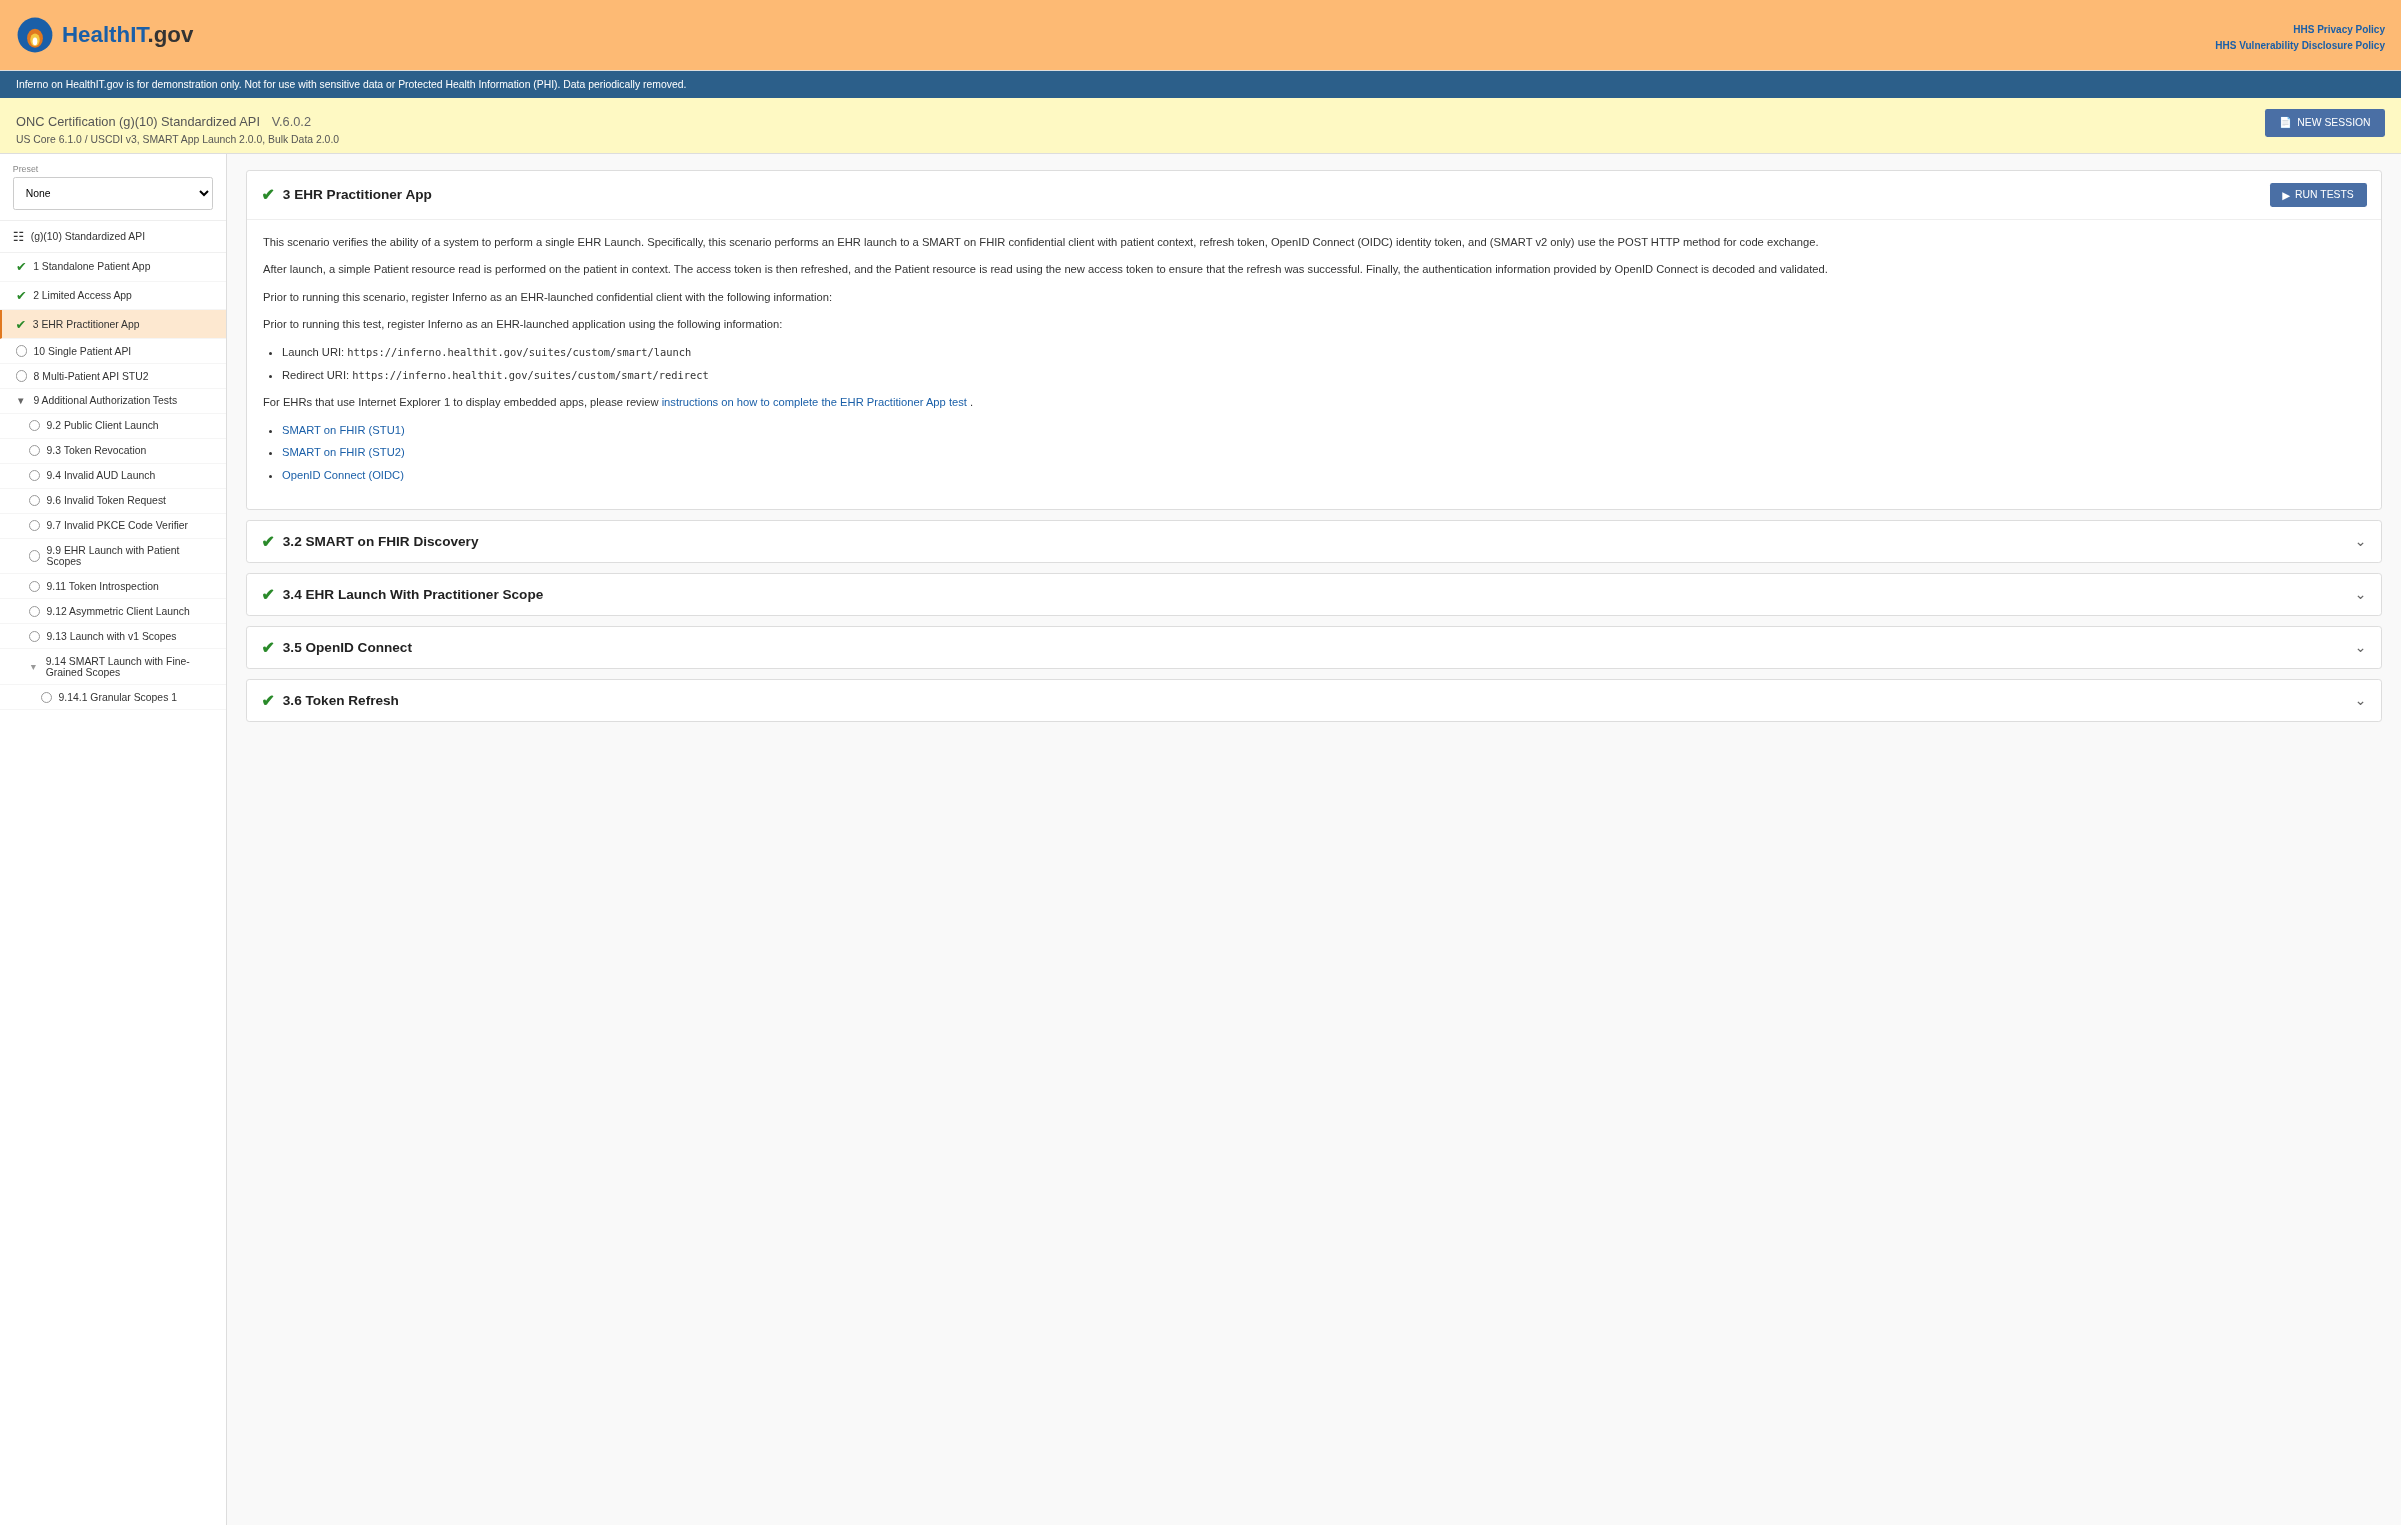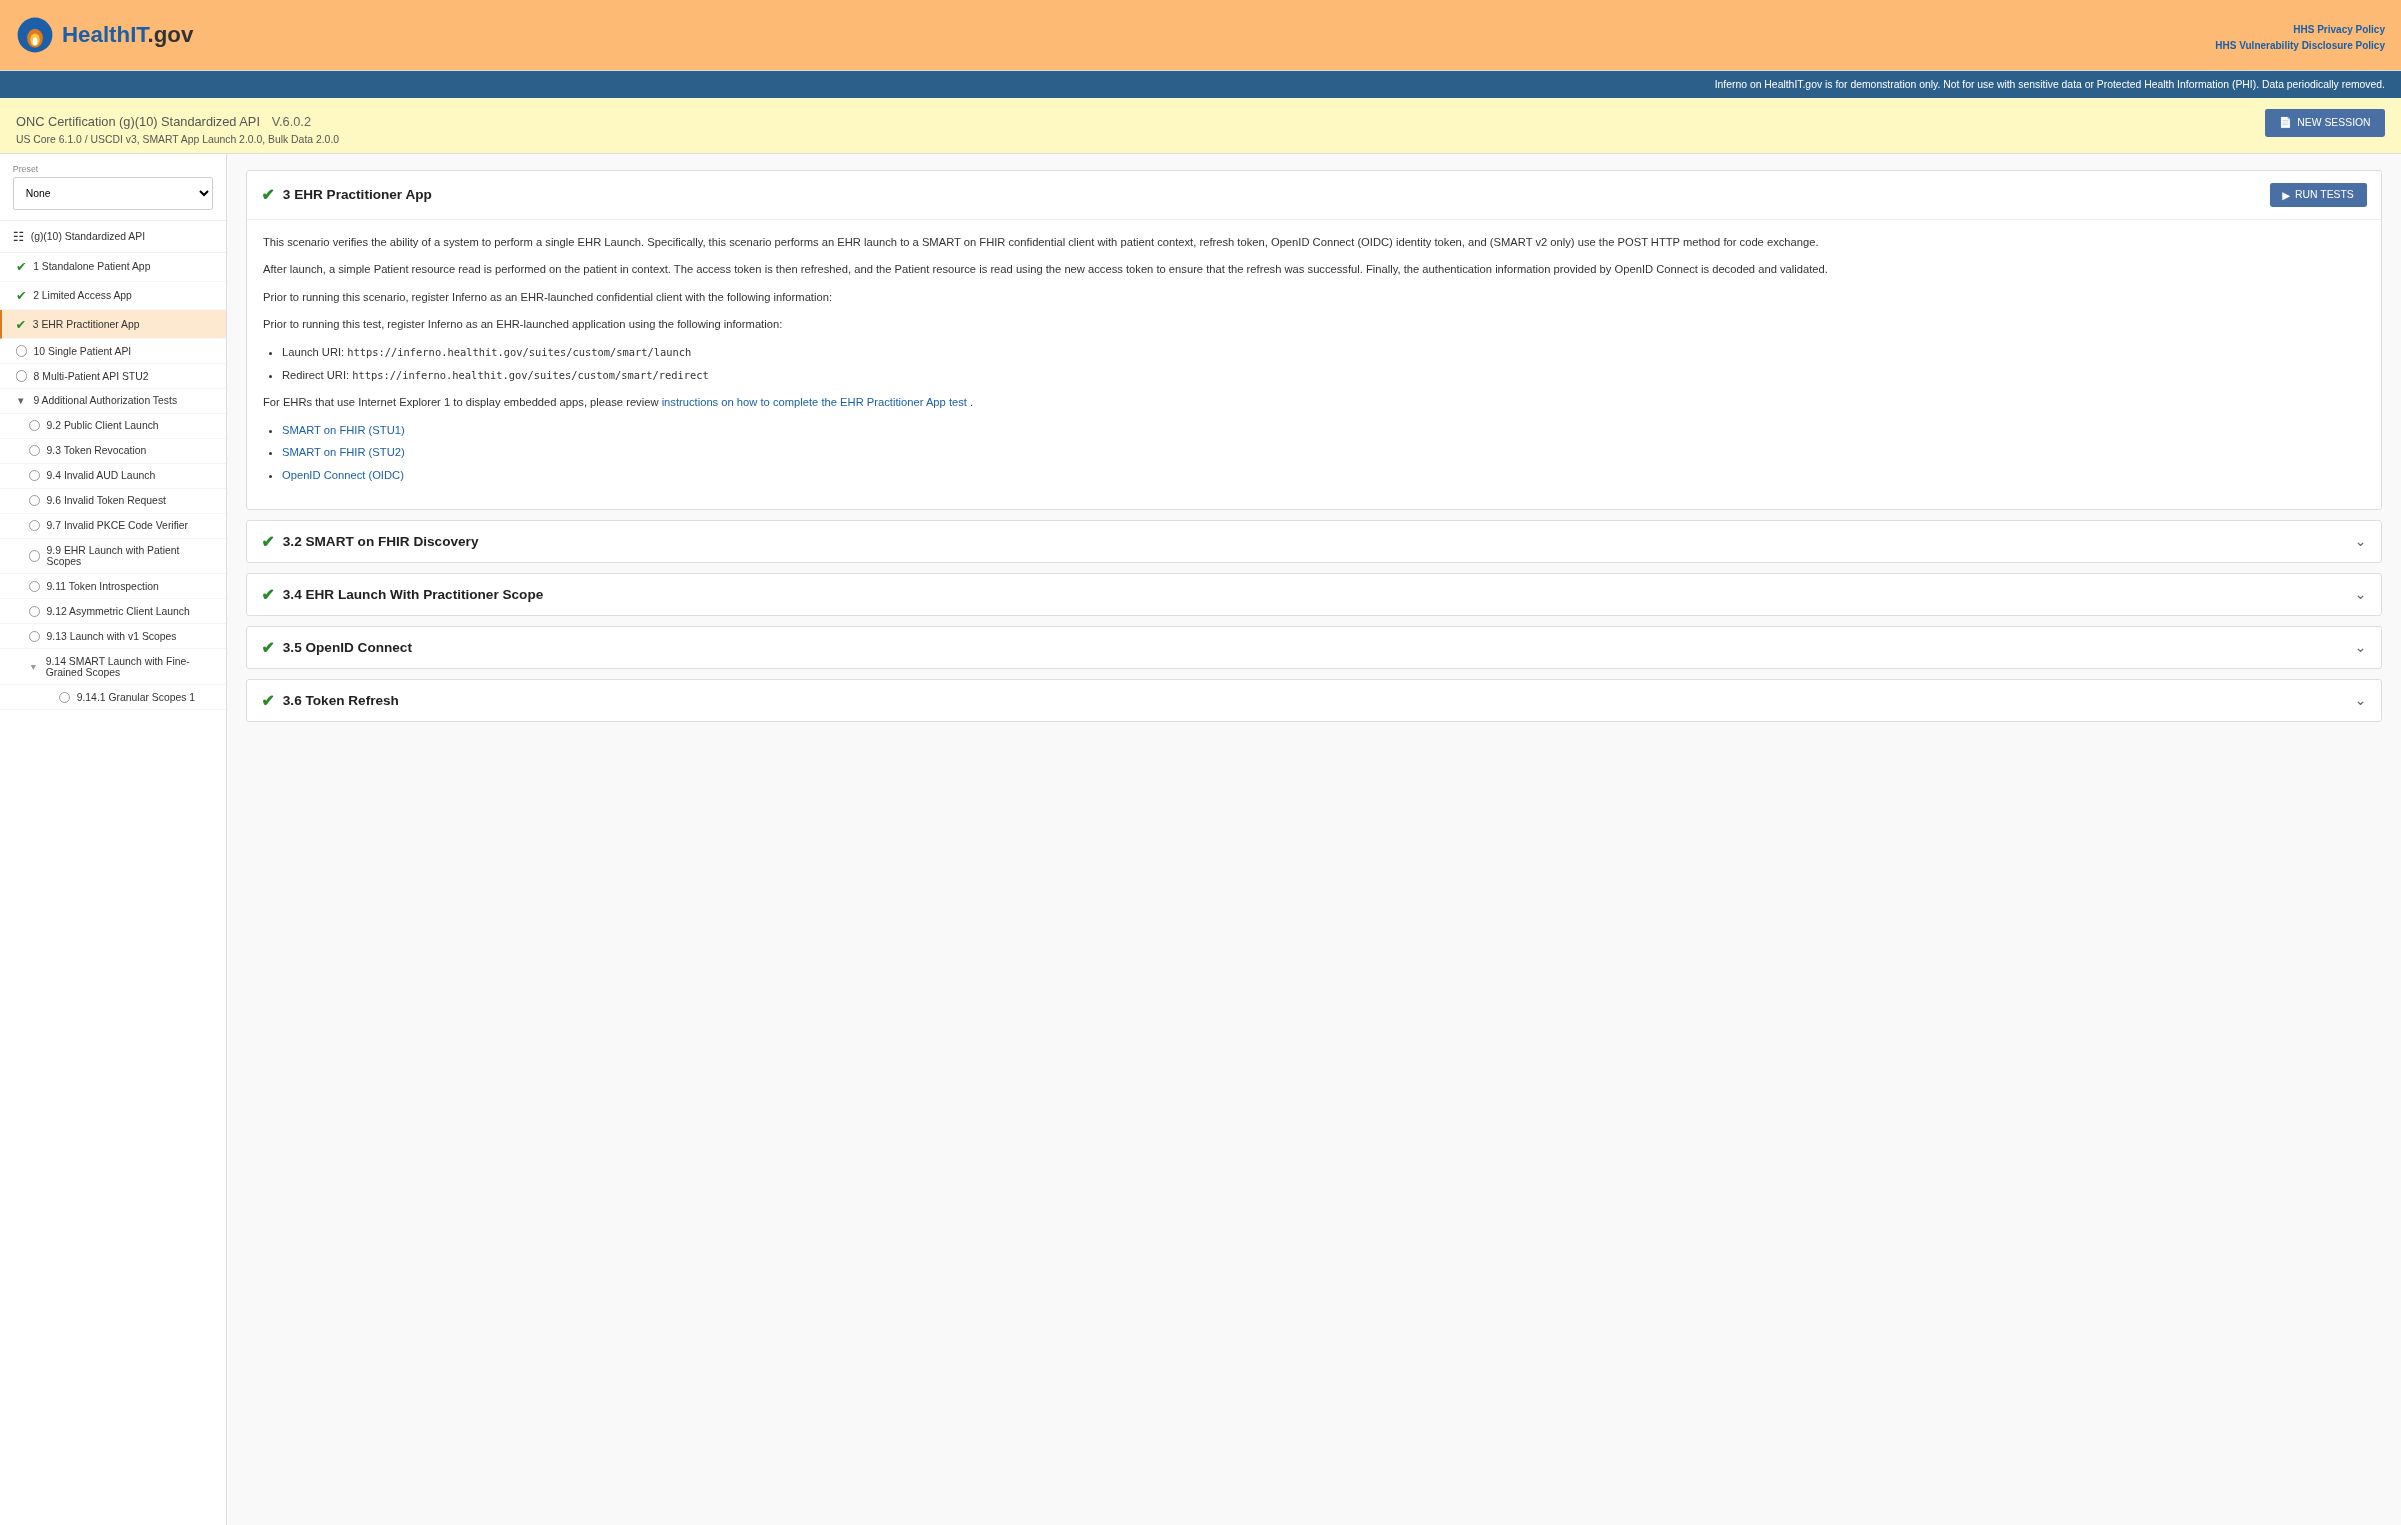--- a/index.html
+++ b/index.html
@@ -38,21 +38,21 @@
       text-decoration: none;
       font-size: 10px;
       line-height: 1.6;
       font-weight: bold;
     }
 
     
     .banner {
       background: #2c5f8a;
       color: #fff;
-      text-align: right;
+      text-align: left;
       padding: 8px 16px;
       font-size: 10.4px;
     }
 
     
     .page-title-area {
       background: #fef9c3;
       padding: 11.2px 16px 8px;
       border-bottom: 0.8px solid #ddd;
       display: flex;
@@ -151,21 +151,20 @@
     }
     .sidebar-nav-item.section-header {
       font-weight: normal;
       background: #fff;
     }
     .sidebar-nav-item.sub-item {
       padding-left: 29px;
     }
     .sidebar-nav-item.sub-sub-item {
       padding-left: 41px;
-      justify-content: center;
     }
 
     .check-green { color: #2a8a2a; font-size: 12.8px; }
     .circle-empty {
       width: 11.2px;
       height: 11.2px;
       border: 1.6px solid #999;
       border-radius: 50%;
       display: inline-block;
       flex-shrink: 0;

